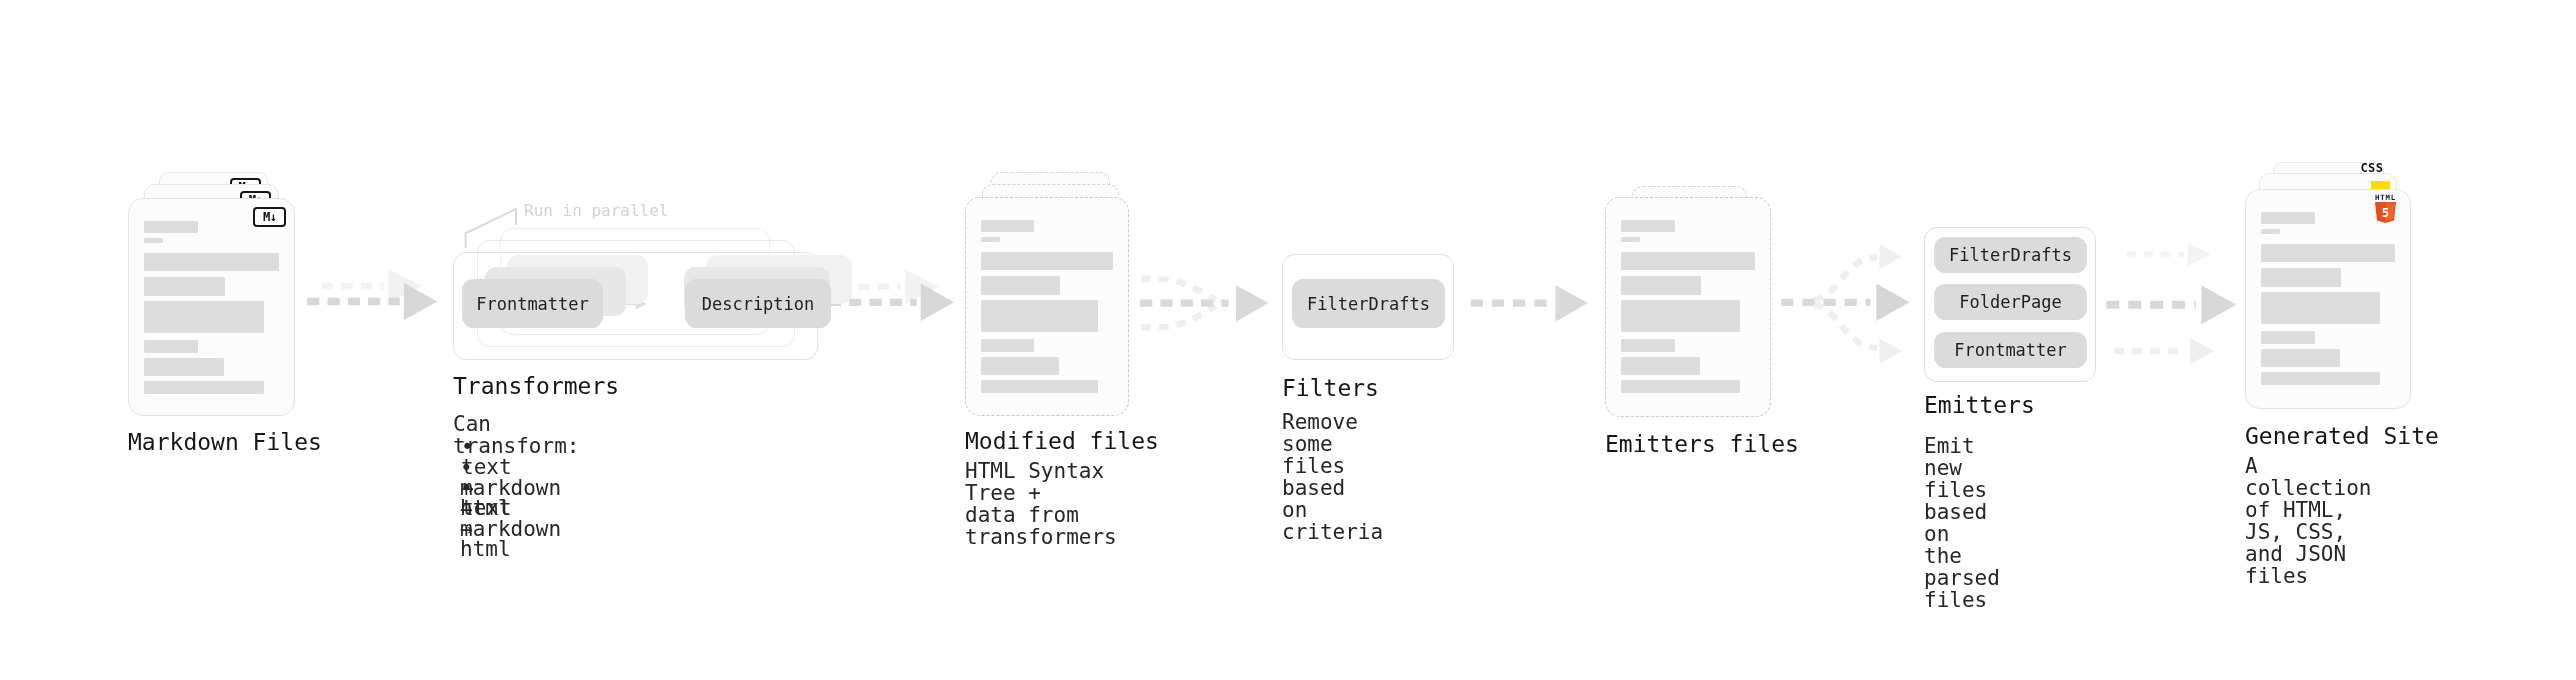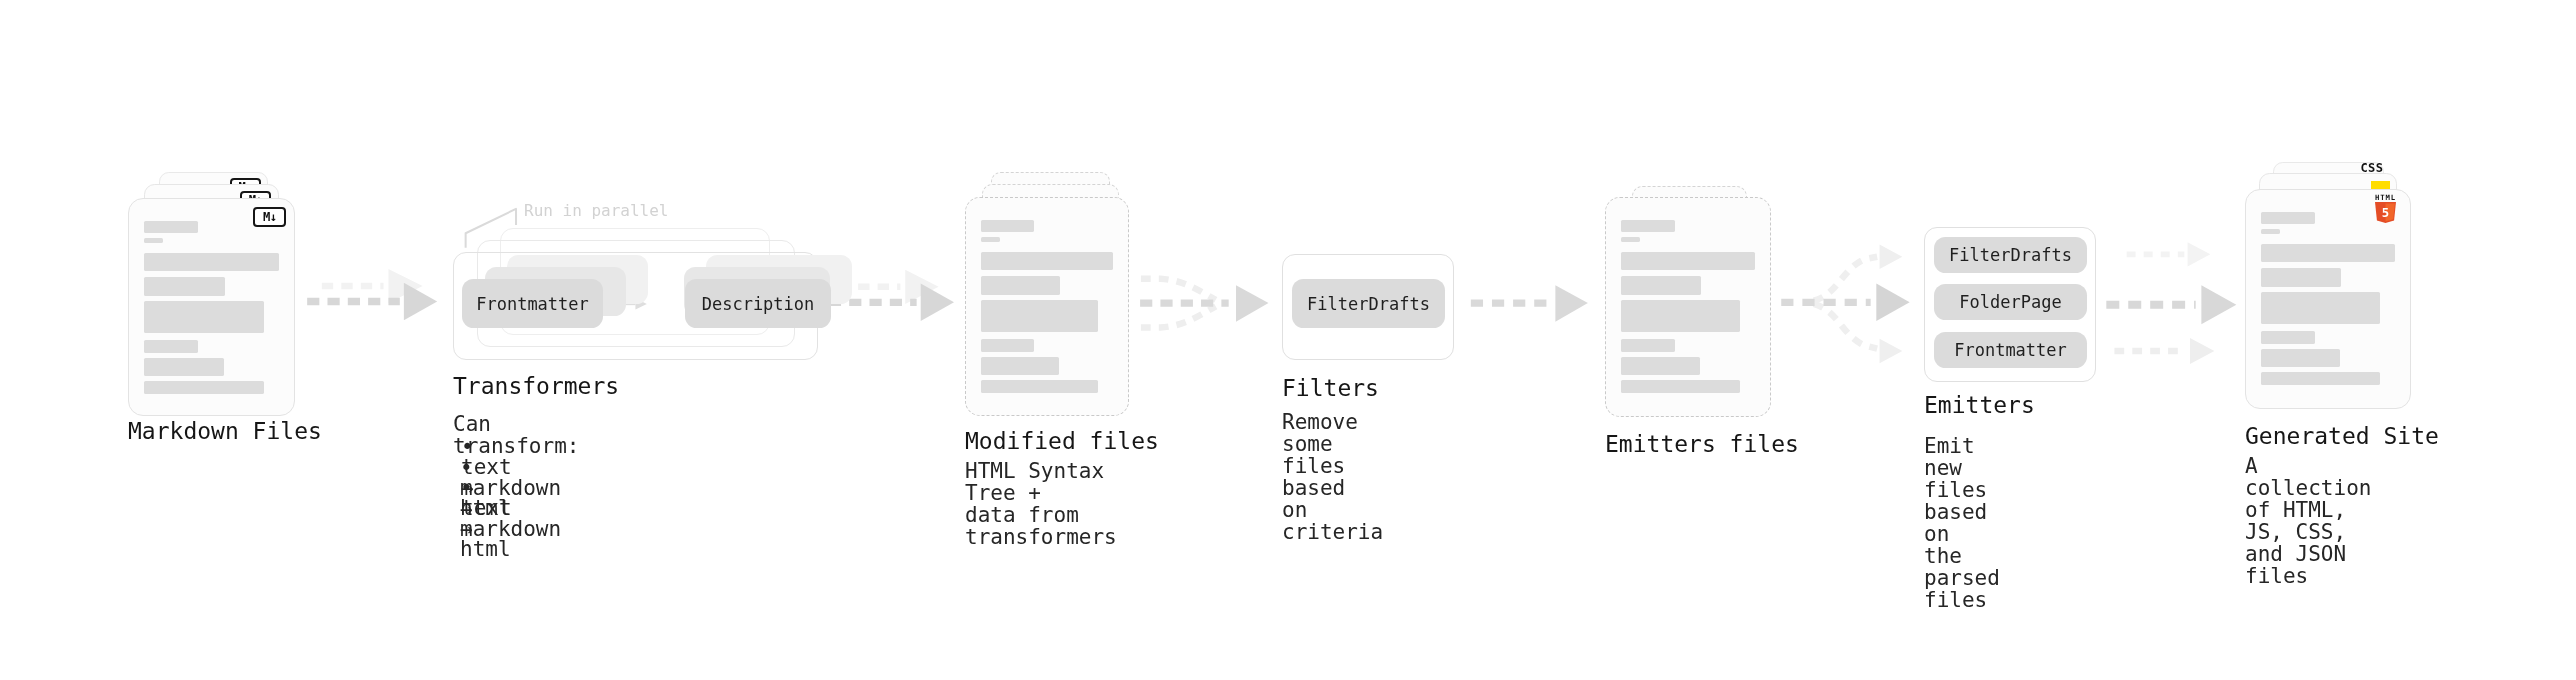--- a/index.html
+++ b/index.html
@@ -122,21 +122,21 @@
         <div class="sk-bar" style="width: 40%; height: 12.2px; margin-bottom: 4.9px;"></div>
         <div class="sk-bar" style="width: 14%; height: 4.9px; margin-bottom: 9.8px;"></div>
         <div class="sk-bar" style="width: 100%; height: 18px; margin-bottom: 6.5px;"></div>
         <div class="sk-bar" style="width: 60%; height: 18.7px; margin-bottom: 4.9px;"></div>
         <div class="sk-bar" style="width: 89%; height: 32.5px; margin-bottom: 6.5px;"></div>
         <div class="sk-bar" style="width: 40%; height: 13px; margin-bottom: 4.9px;"></div>
         <div class="sk-bar" style="width: 59%; height: 18px; margin-bottom: 4.9px;"></div>
         <div class="sk-bar" style="width: 89%; height: 13px; margin-bottom: 0px;"></div>
       </div>
   </div>
-  <div class="h" style="left:128px;top:418px;text-align:right;">Markdown Files</div>
+  <div class="h" style="left:128px;top:429px;text-align:right;">Markdown Files</div>
 </div>
 
 <div class="stage">
   <div class="annot" style="left:524px;top:201px;">Run in parallel</div>
   <div class="obox b3" style="left:500px;top:228px;width:270px;height:107px;"></div>
   <div class="obox b2" style="left:477px;top:240px;width:318px;height:107px;"></div>
   <div class="obox" style="left:453px;top:252px;width:365px;height:108px;"></div>
 
   <div class="pill echo2" style="left:507px;top:255px;width:141px;height:49px;"></div>
   <div class="pill echo1" style="left:485px;top:267px;width:141px;height:49px;"></div>

